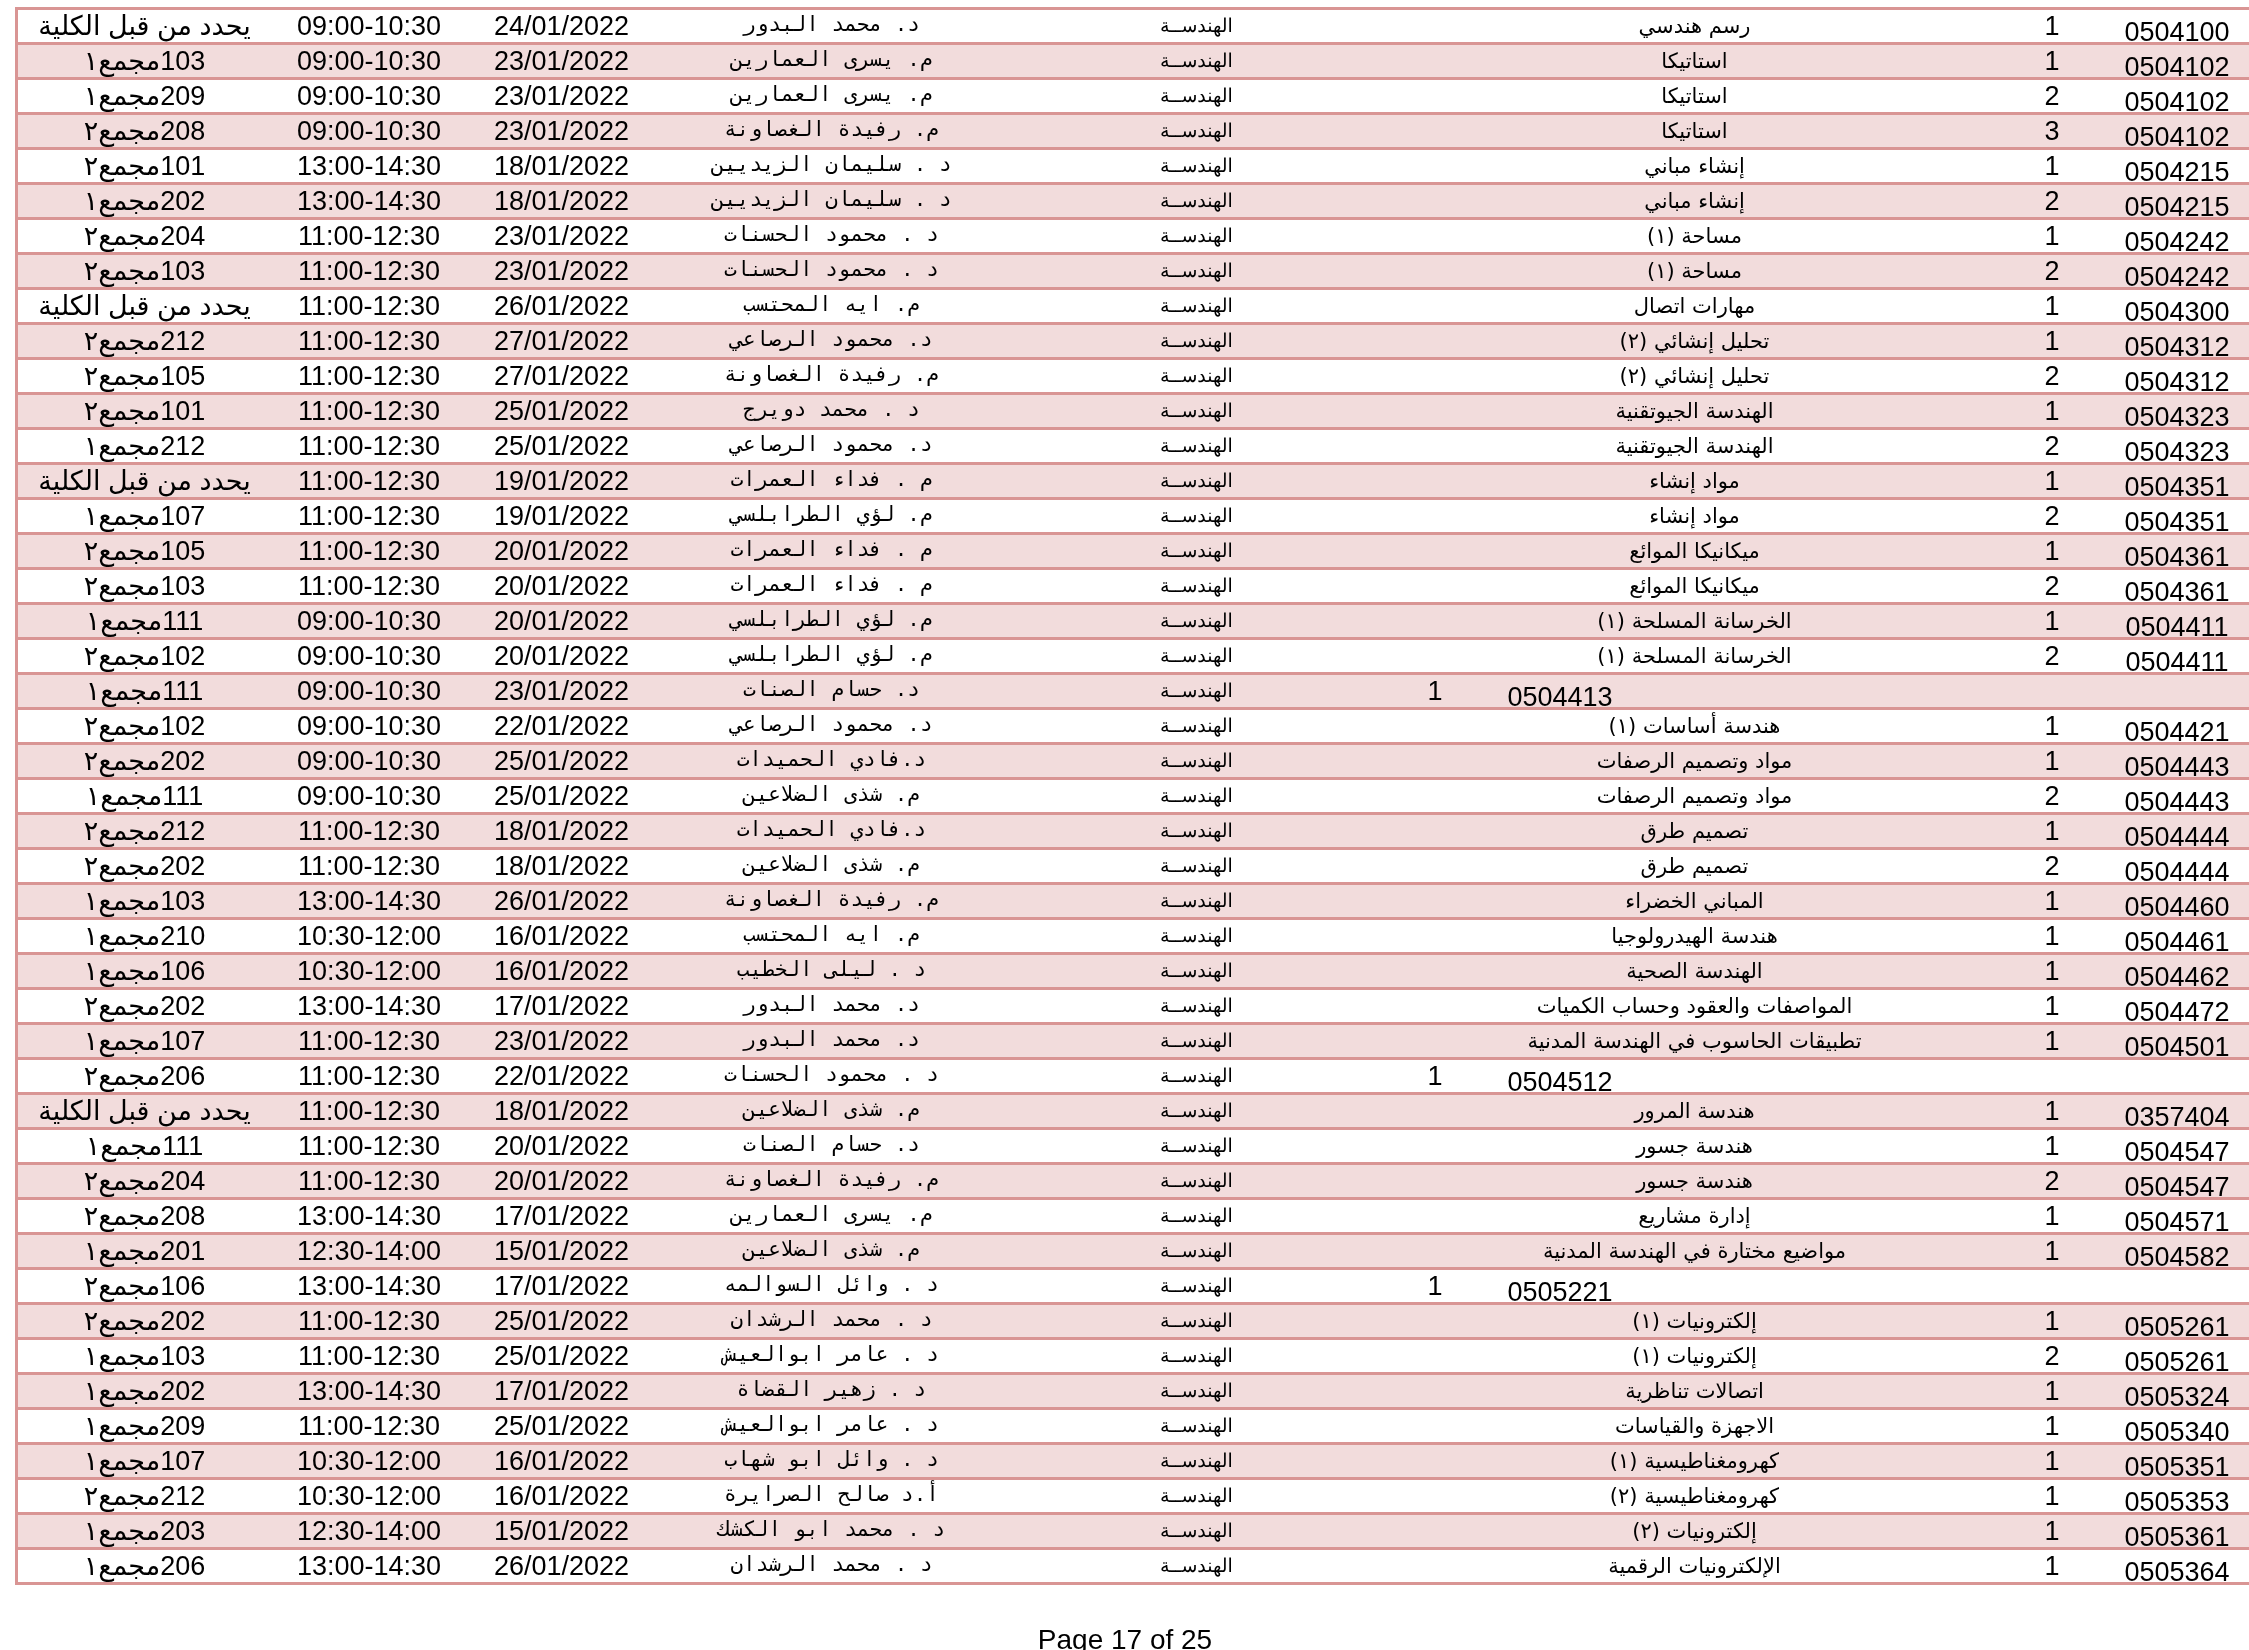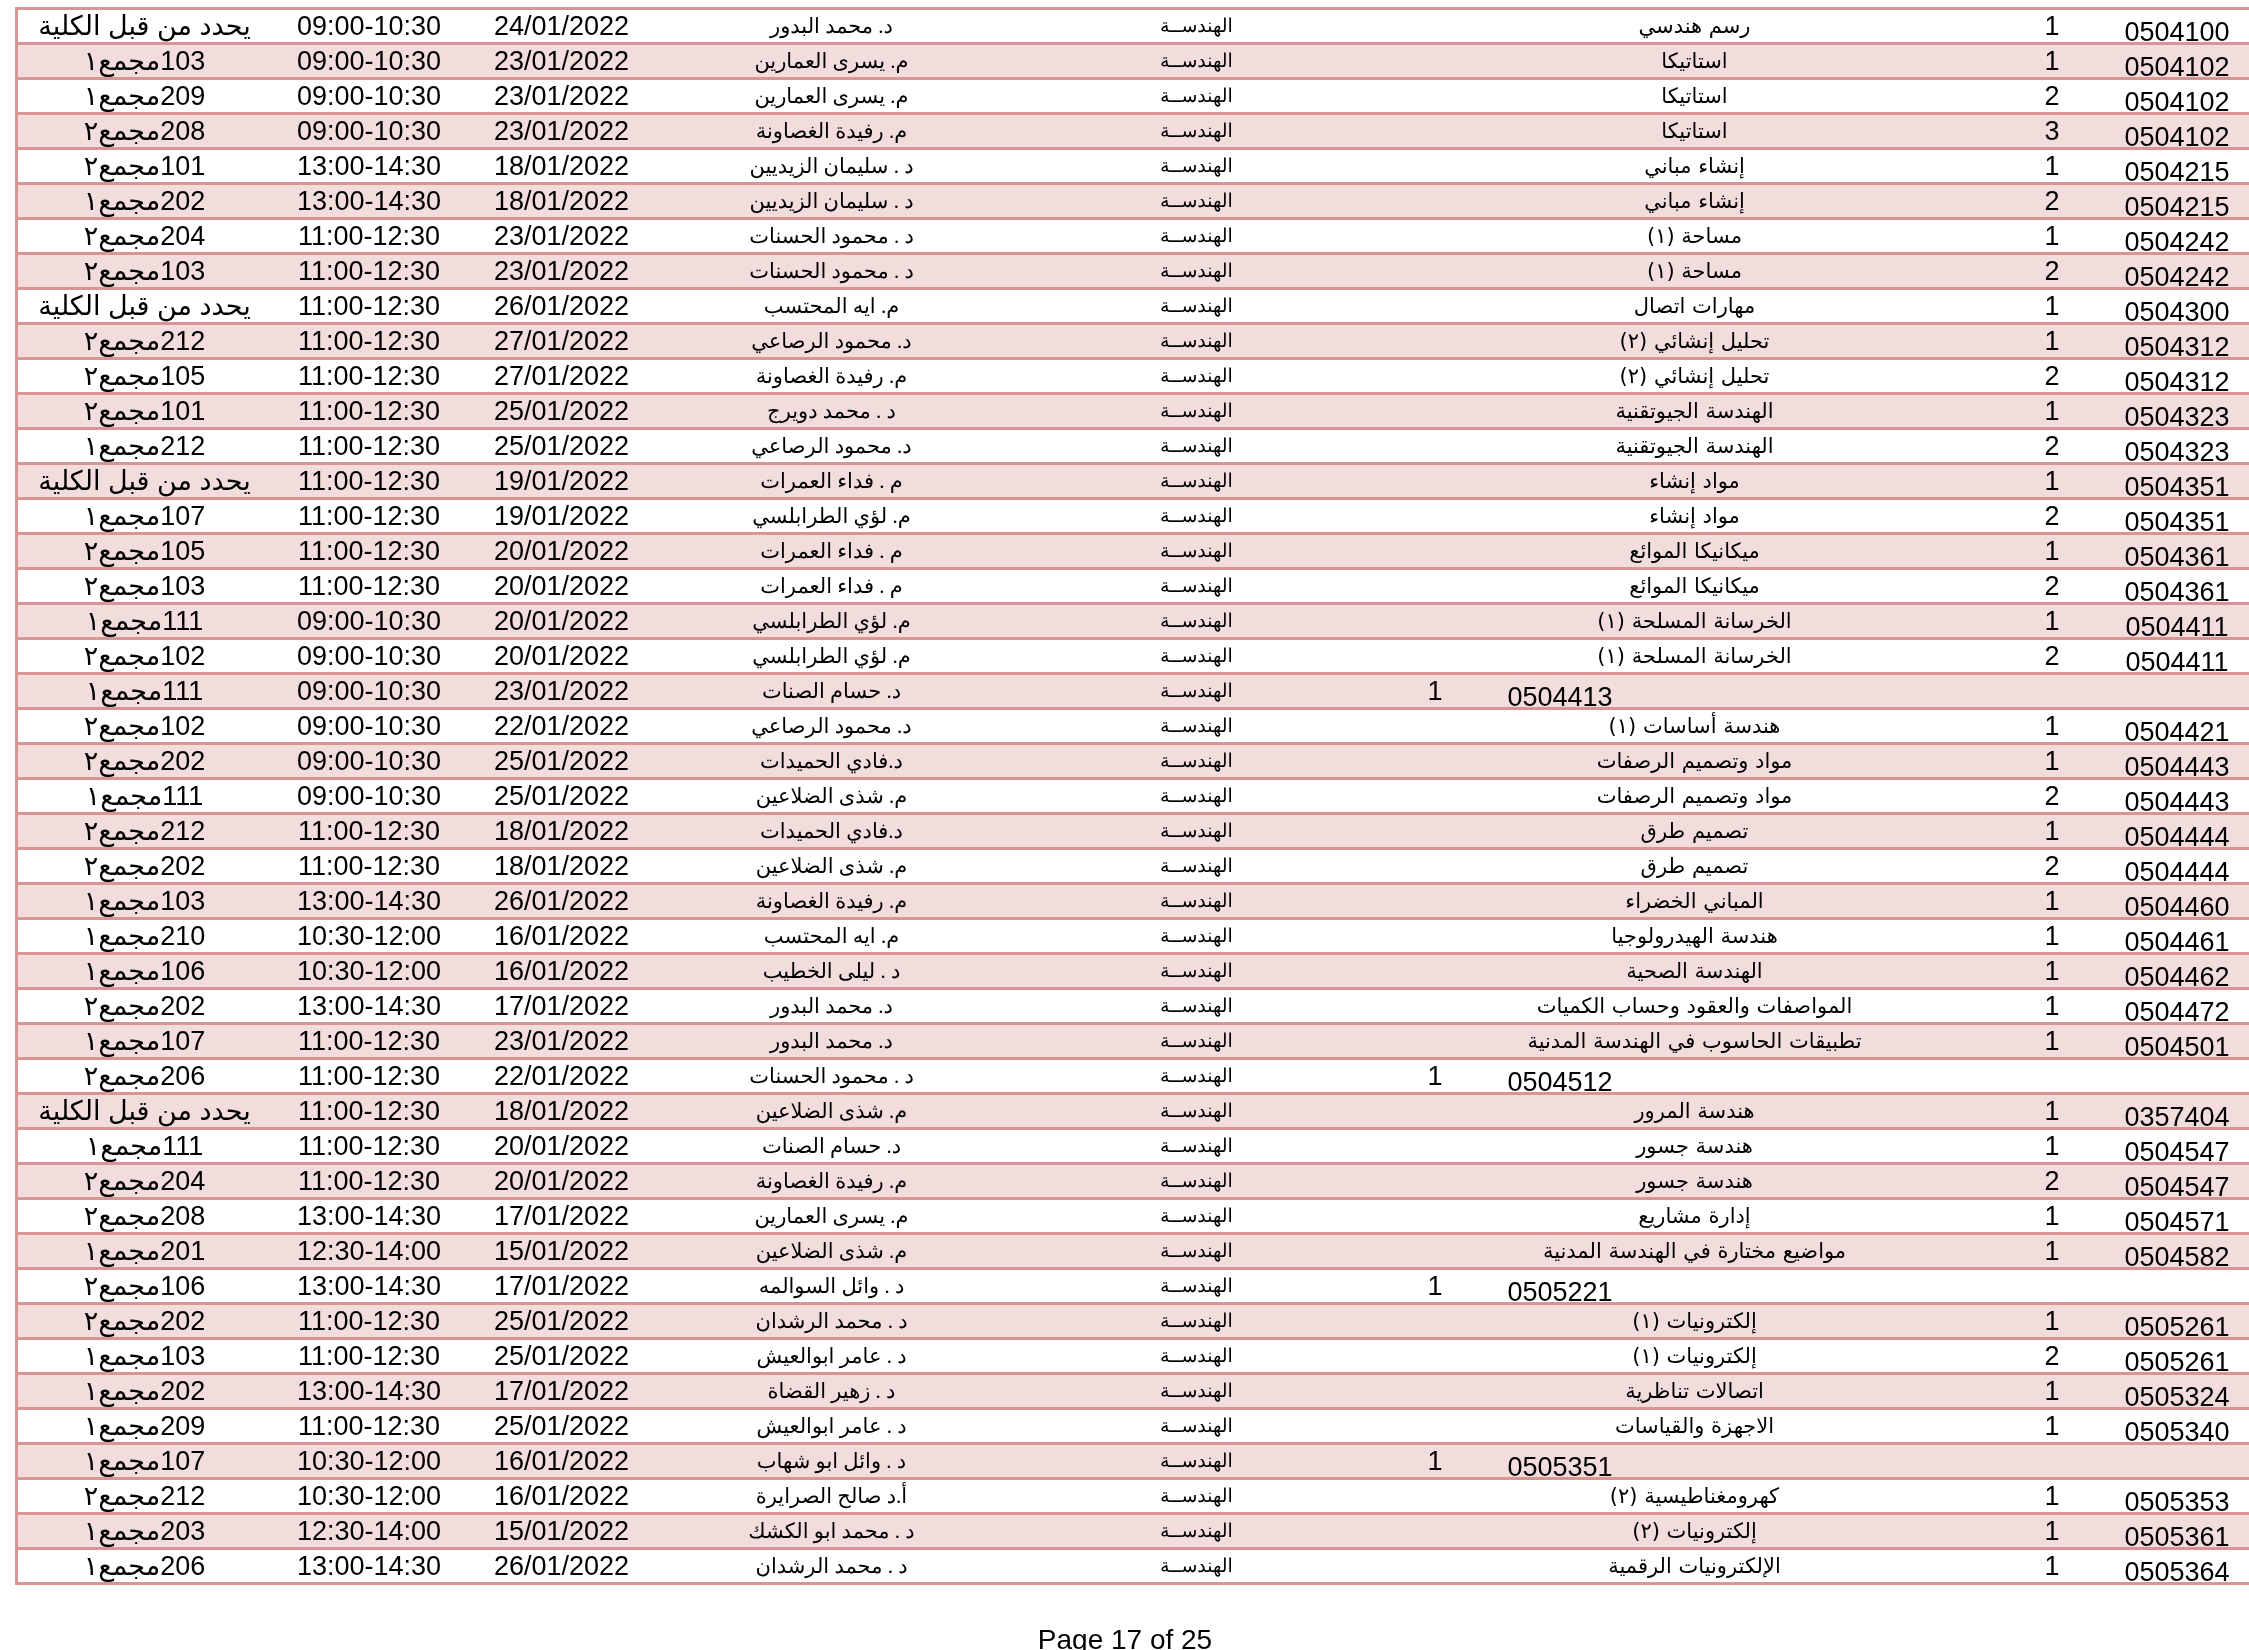--- a/index.html
+++ b/index.html
@@ -10,21 +10,21 @@
                 border-top: 3.5px solid #d99594; box-sizing: border-box; }
   .row { display: flex; height: 35px; box-sizing: border-box;
          border-bottom: 3.5px solid #d99594; align-items: center; }
   .row.alt { background: #f2dcdc; }
   .row.plain { background: #ffffff; }
   .cell { box-sizing: border-box; text-align: center; font-size: 27px;
           white-space: nowrap; overflow: hidden; line-height: 32px; }
   .c-room { width: 253px; direction: rtl; }
   .c-time { width: 196px; }
   .c-date { width: 189px; }
-  .c-inst { width: 351px; direction: rtl; font-family: Liberation Serif, serif; font-size: 21px; }
+  .c-inst { width: 351px; direction: rtl; font-family: Liberation Mono, monospace; font-size: 21px; }
   .c-college { width: 379px; direction: rtl; font-family: Liberation Sans, sans-serif; font-size: 19px; }
   .c-course { width: 617px; direction: rtl; font-family: "DejaVu Sans", sans-serif; font-size: 21px; }
   .c-sec { width: 98px; }
   .c-code { width: 152px; margin-top: 11px; }
   .footer { position: absolute; top: 1626px; left: 0; width: 100%; text-align: center;
             font-size: 28px; line-height: 28px; }
   .footer span { display: inline-block; }
 </style>
 </head>
 <body>
@@ -436,20 +436,21 @@
       <div class="cell c-course">الاجهزة والقياسات</div>
       <div class="cell c-sec">1</div>
       <div class="cell c-code">0505340</div>
     </div>
     <div class="row alt">
       <div class="cell c-room">107مجمع١</div>
       <div class="cell c-time">10:30-12:00</div>
       <div class="cell c-date">16/01/2022</div>
       <div class="cell c-inst">د . وائل ابو شهاب</div>
       <div class="cell c-college">الهندســة</div>
+      <div class="cell c-course">كهرومغناطيسية (١)</div>
       <div class="cell c-sec">1</div>
       <div class="cell c-code">0505351</div>
     </div>
     <div class="row plain">
       <div class="cell c-room">212مجمع٢</div>
       <div class="cell c-time">10:30-12:00</div>
       <div class="cell c-date">16/01/2022</div>
       <div class="cell c-inst">أ.د صالح الصرايرة</div>
       <div class="cell c-college">الهندســة</div>
       <div class="cell c-course">كهرومغناطيسية (٢)</div>

